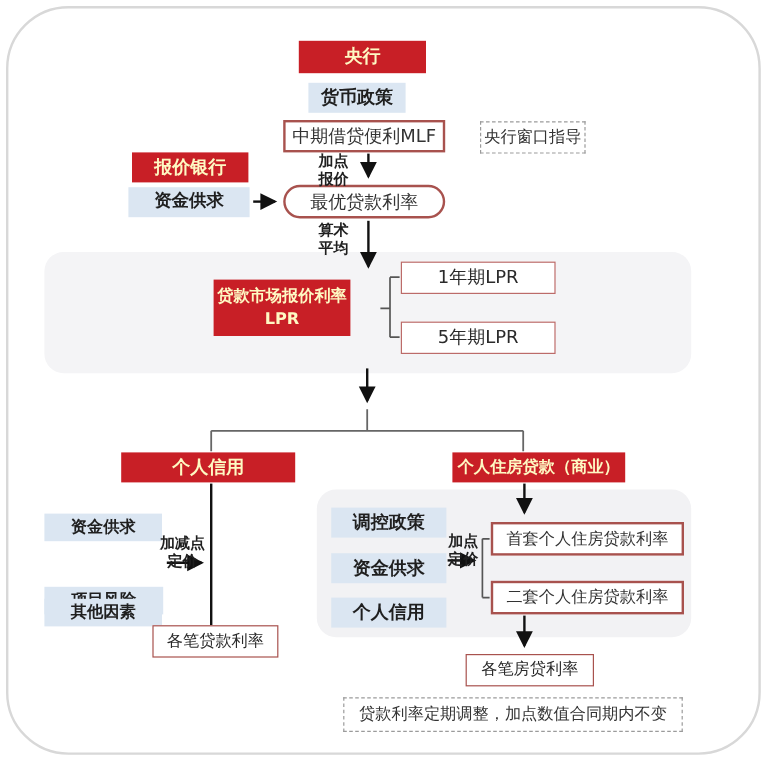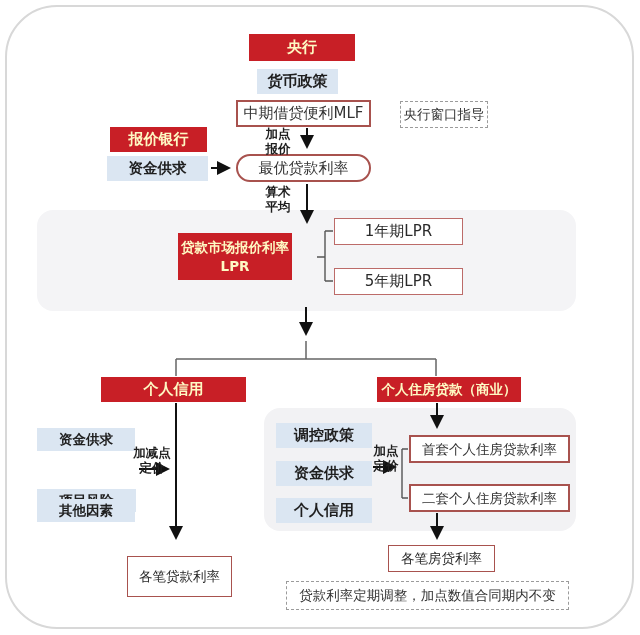--- a/index.html
+++ b/index.html
@@ -103,17 +103,17 @@
 
   <div class="node blue fs14" style="left:276px;top:423px;width:96px;height:25px;">调控政策</div>
   <div class="node blue fs14" style="left:276px;top:461px;width:96px;height:25px;">资金供求</div>
   <div class="node blue fs14" style="left:276px;top:498px;width:96px;height:25px;">个人信用</div>
   <div class="elabel" style="left:368px;top:443px;width:36px;">加点
 定价</div>
 
   <div class="node wr fs135" style="left:409px;top:435px;width:161px;height:28px;">首套个人住房贷款利率</div>
   <div class="node wr fs135" style="left:409px;top:484px;width:161px;height:28px;">二套个人住房贷款利率</div>
 
-  <div class="node wr-thin fs135" style="left:127px;top:556px;width:105px;height:41px;border-color:var(--red_border);">各笔贷款利率</div>
+  <div class="node wr-thin fs135" style="left:127px;top:521px;width:105px;height:27px;border-color:var(--red_border);">各笔贷款利率</div>
   <div class="node wr-thin fs135" style="left:388px;top:545px;width:107px;height:27px;border-color:var(--red_border);">各笔房贷利率</div>
   <div class="node dashed fs135" style="left:286px;top:581px;width:283px;height:29px;">贷款利率定期调整，加点数值合同期内不变</div>
 
 </div>
 
 </body></html>

